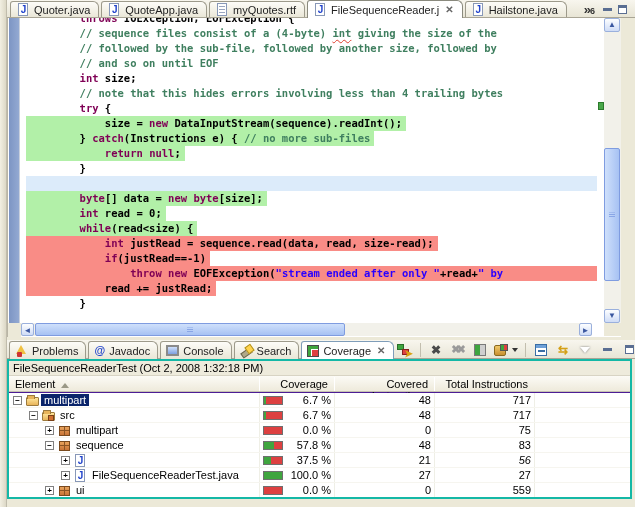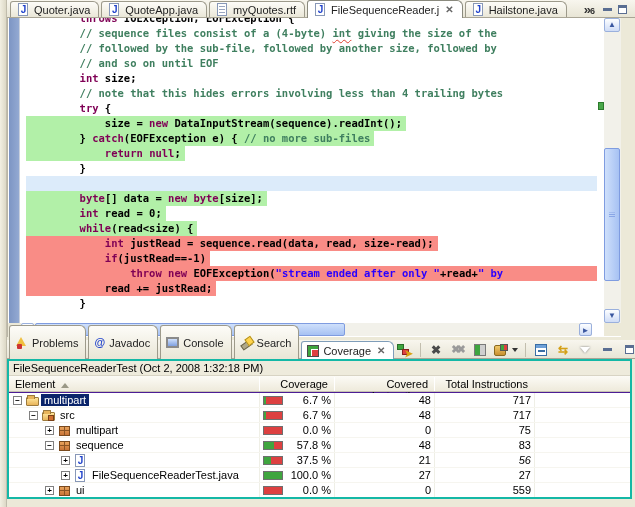--- a/index.html
+++ b/index.html
@@ -60,21 +60,21 @@
   #editor-right-gap { position:absolute; right:0; top:0; width:11px; height:319px; background:#ece9d8; }
   #editor-bottom-gap { position:absolute; left:0; top:305px; height:14px; width:13px; background:#ece9d8; }
   #editor-corner { position:absolute; right:11px; top:305px; width:17px; height:13px; background:#ece9d8; }
 
   
   #sash { position:absolute; left:7px; top:337px; right:0; height:3px; background:#ece9d8; }
 
   
   #bottom-tabs { position:absolute; left:7px; top:340px; right:0; height:19px;
     background:linear-gradient(#f8f6ee,#e7e4d4); display:flex; align-items:flex-end; }
-  .btab { height:34px; display:flex; align-items:center; gap:4px; padding:0 7px 0 5px;
+  .btab { height:18px; display:flex; align-items:center; gap:4px; padding:0 7px 0 5px;
     background:linear-gradient(#fdfcf8,#e9e6d6); border:1px solid #9d9a8b; border-bottom:none;
     border-radius:3px 6px 0 0; margin-right:2px; color:#222; white-space:nowrap; position:relative; z-index:2; }
   .btab.active { height:18px; background:#fff; border-color:#7f9db9; z-index:3; }
   #bottom-toolbar { margin-left:auto; display:flex; align-items:center; gap:5px; padding-right:6px; align-self:center; }
   .tsep { width:1px; height:14px; background:#c2beae; margin:0 2px; }
   .tbi { width:17px; height:16px; position:relative; display:flex; align-items:center; justify-content:center; }
 
   #bottom-content { position:absolute; left:7px; top:359px; right:3px; bottom:8px;
     border:2px solid #14b8a6; background:#4c1d95; }
   #session-row { height:15px; background:#eeebdc; border-bottom:1px solid #d8d4c4; padding:1px 4px; color:#000; }
@@ -208,21 +208,21 @@
     <div id="marker-bar"></div>
     <div id="textarea">
         <div class="cl" style="top: -7px;"><span class="hl"><span>        </span><span class="kw">throws</span><span> IOException, EOFException {</span></span></div>
         <div class="cl" style="top: 8px;"><span class="hl"><span class="cm">        // sequence files consist of a (4-byte) </span><span class="cm sq">int</span><span class="cm"> giving the size of the</span></span></div>
         <div class="cl" style="top: 23px;"><span class="hl"><span class="cm">        // followed by the sub-file, followed by another size, followed by</span></span></div>
         <div class="cl" style="top: 38px;"><span class="hl"><span class="cm">        // and so on until EOF</span></span></div>
         <div class="cl" style="top: 53px;"><span class="hl"><span>        </span><span class="kw">int</span><span> size;</span></span></div>
         <div class="cl" style="top: 68px;"><span class="hl"><span class="cm">        // note that this hides errors involving less than 4 trailing bytes</span></span></div>
         <div class="cl" style="top: 83px;"><span class="hl"><span>        </span><span class="kw">try</span><span> {</span></span></div>
         <div class="cl" style="top: 98px;"><span class="hl hl-green"><span>            size = </span><span class="kw">new</span><span> DataInputStream(sequence).readInt();</span></span></div>
-        <div class="cl" style="top: 113px;"><span class="hl hl-green"><span>        } </span><span class="kw">catch</span><span>(EOFException e) { </span><span class="cm">// no more sub-files</span></span></div>
+        <div class="cl" style="top: 113px;"><span class="hl hl-green"><span>        } </span><span class="kw">catch</span><span>(Instructions e) { </span><span class="cm">// no more sub-files</span></span></div>
         <div class="cl" style="top: 128px;"><span class="hl hl-green"><span>            </span><span class="kw">return</span><span> </span><span class="kw">null</span><span>;</span></span></div>
         <div class="cl" style="top: 143px;"><span class="hl"><span>        }</span></span></div>
         <div class="cl" style="top: 158px;"><span class="hl hl-cur fw"></span></div>
         <div class="cl" style="top: 173px;"><span class="hl hl-green"><span>        </span><span class="kw">byte</span><span>[] data = </span><span class="kw">new</span><span> </span><span class="kw">byte</span><span>[size];</span></span></div>
         <div class="cl" style="top: 188px;"><span class="hl hl-green"><span>        </span><span class="kw">int</span><span> read = 0;</span></span></div>
         <div class="cl" style="top: 203px;"><span class="hl hl-green"><span>        </span><span class="kw">while</span><span>(read&lt;size) {</span></span></div>
         <div class="cl" style="top: 218px;"><span class="hl hl-red"><span>            </span><span class="kw">int</span><span> justRead = sequence.read(data, read, size-read);</span></span></div>
         <div class="cl" style="top: 233px;"><span class="hl hl-red"><span>            </span><span class="kw">if</span><span>(justRead==-1)</span></span></div>
         <div class="cl" style="top: 248px;"><span class="hl hl-red fw"><span>                </span><span class="kw">throw</span><span> </span><span class="kw">new</span><span> EOFException(</span><span class="st">"stream ended after only "</span><span>+read+</span><span class="st">" by</span></span></div>
         <div class="cl" style="top: 263px;"><span class="hl hl-red"><span>            read += justRead;</span></span></div>

